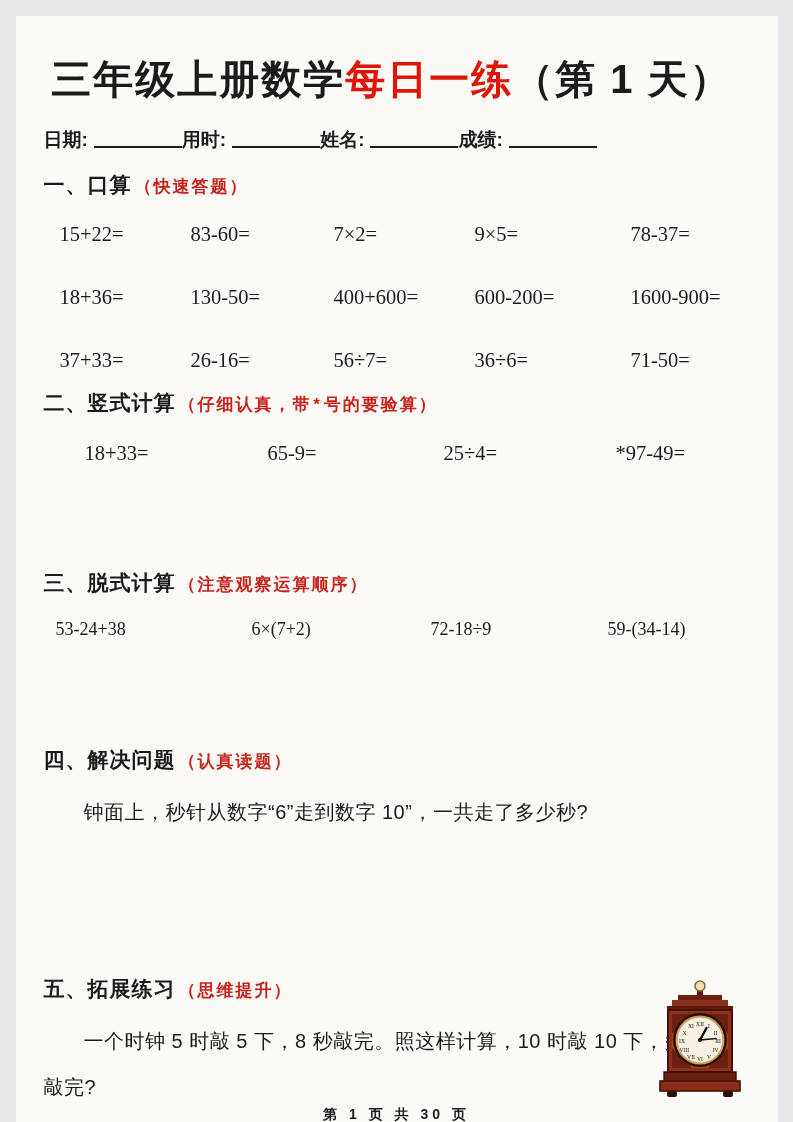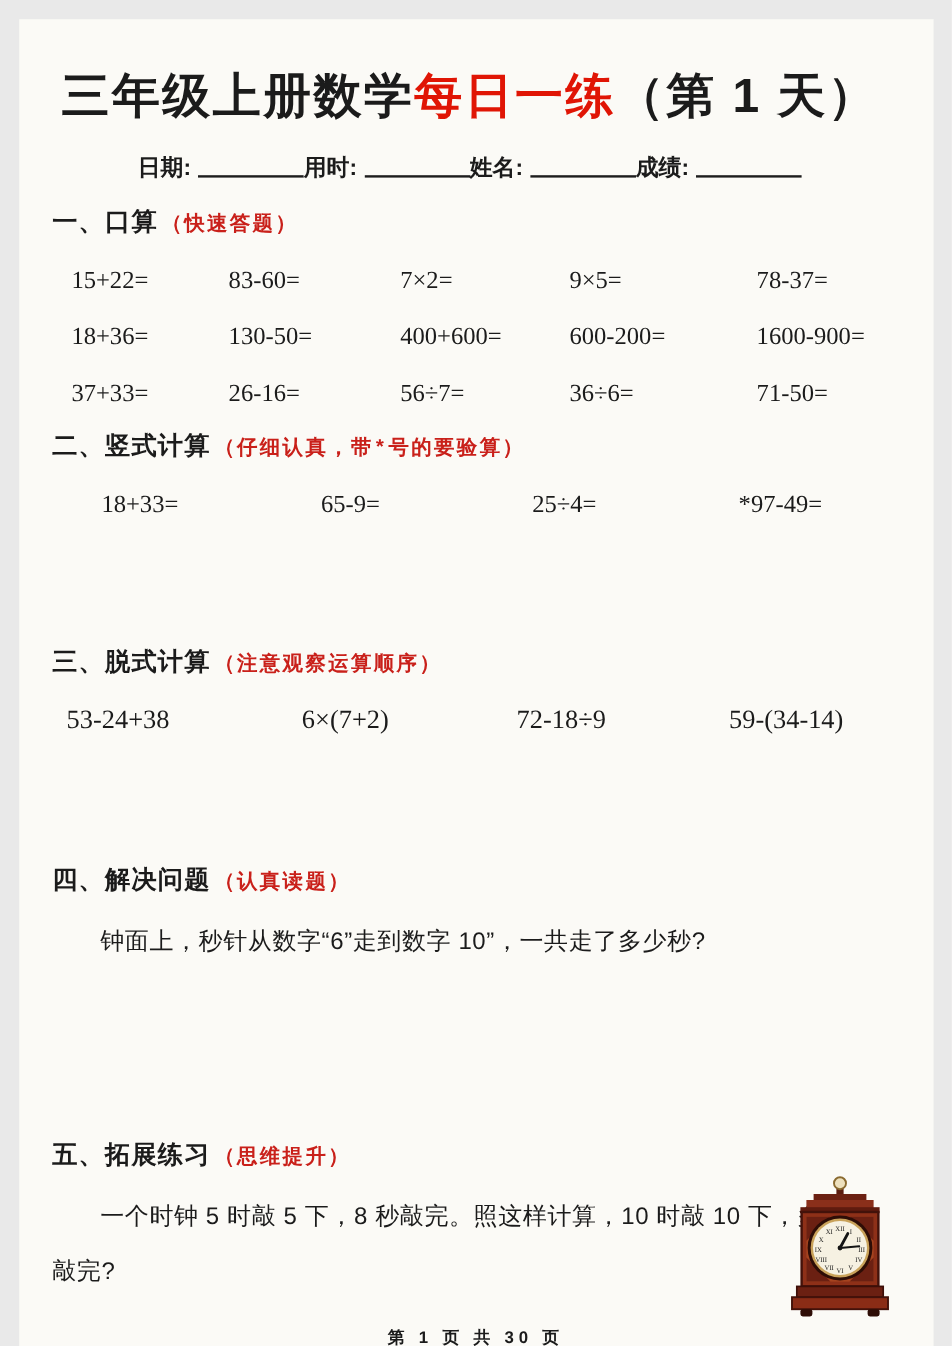--- a/index.html
+++ b/index.html
@@ -26,21 +26,21 @@
     text-align:center;
     font-size:40px;
     font-weight:800;
     letter-spacing:2px;
     white-space:nowrap;
   }
   .title .red{color:var(--title-red);}
   
   .info-row{
     display:flex;
-    justify-content:center;
+    justify-content:flex-start;
     align-items:flex-end;
     margin-top:20px;
     font-size:19px;
     font-weight:700;
   }
   .info-field{white-space:nowrap;}
   .blank{
     display:inline-block;
     width:88px;height:17px;
     border-bottom:2px solid #1d1d1d;
@@ -65,35 +65,35 @@
   .mt-sec1{margin-top:18px;}
   .mt-sec2{margin-top:17px;}
   .mt-sec3{margin-top:104px;}
   .mt-sec4{margin-top:106px;}
   .mt-sec5{margin-top:140px;}
   
   .num-font{font-family:"Liberation Serif","DejaVu Serif",serif;}
   .oral-grid{
     display:grid;
     grid-template-columns:131px 143px 141px 156px auto;
-    row-gap:24px;
+    row-gap:40px;
     margin:24px 0 0 16px;
     font-size:20.5px;
   }
   .vert-row{
     display:grid;
     grid-template-columns:183px 176px 172px auto;
     margin:25px 0 0 41px;
     font-size:20.5px;
   }
   .tuo-row{
     display:grid;
     grid-template-columns:196px 179px 177px auto;
     margin:22px 0 0 12px;
-    font-size:22px;
+    font-size:18px;
   }
   .problem-text{
     margin:15px 0 0 0;
     font-size:20px;
     line-height:2.3;
     text-indent:40px;
     letter-spacing:0.5px;
   }
   
   .clock-wrap{

